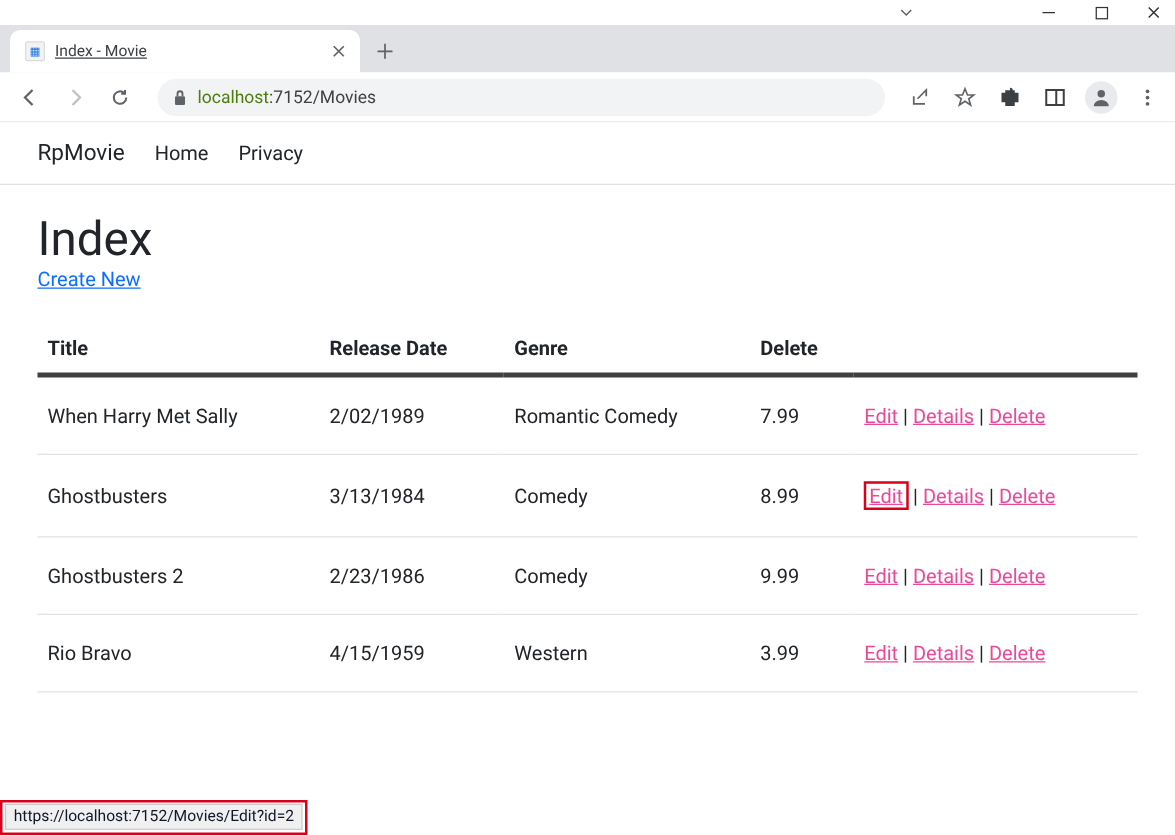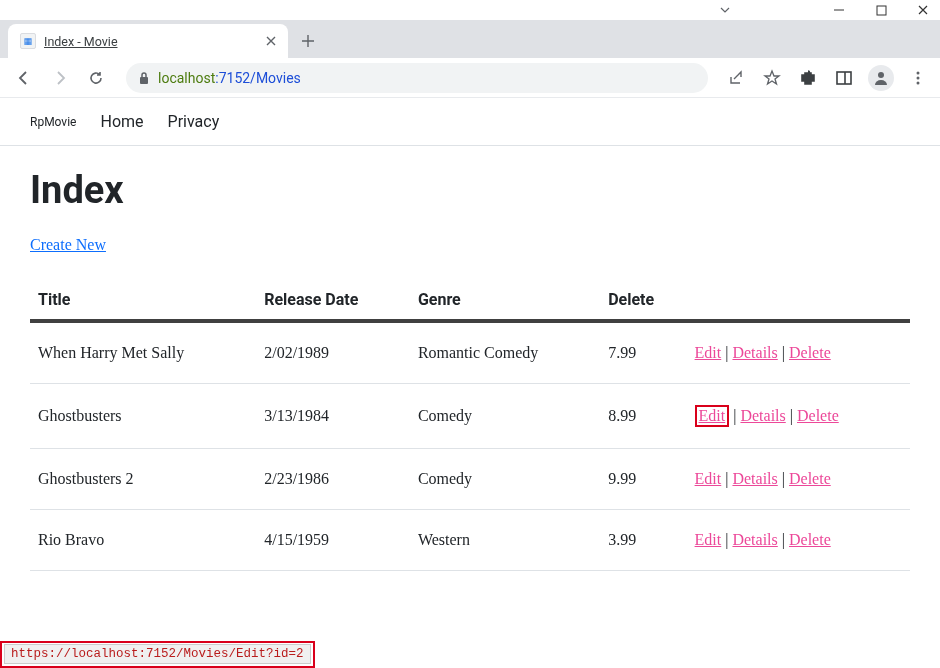--- a/index.html
+++ b/index.html
@@ -77,82 +77,80 @@
       display: flex;
       align-items: center;
       padding: 0 12px;
       gap: 8px;
       font-size: 14px;
       color: #202124;
       margin: 0 8px;
     }
     .lock-icon { color: #5f6368; font-size: 12px; }
     .url-host { color: #4d7c0f; }
-    .url-path { color: #1d4ed8; }
+    .url-path { color: #404040; }
     .toolbar-right { display: flex; align-items: center; gap: 12px; }
     .toolbar-icon { width: 24px; height: 24px; display: flex; align-items: center; justify-content: center; color: #5f6368; }
     .profile-icon { width: 26px; height: 26px; border-radius: 50%; background: #e8eaed; display: flex; align-items: center; justify-content: center; }
     .page {
       padding: 0;
       background: #fff;
       height: calc(668px - 20px - 38px - 40px - 24px);
       overflow: hidden;
     }
     .site-header {
       border-bottom: 1px solid #dee2e6;
       padding: 14px 30px;
       display: flex;
       align-items: center;
       gap: 24px;
       font-size: 17px;
     }
-    .brand { color: #212529; font-weight: 400; font-size: 12px; }
+    .brand { color: #212529; font-weight: 400; font-size: 18px; }
     .nav-link { color: #212529; font-size: 16px; }
     .content { padding: 22px 30px 10px 30px; }
-    h1 { font-size: 38px; font-weight: 700; margin-bottom: 24px; }
-    .create-link { color: #0d6efd; text-decoration: underline; font-size: 16px; font-family: Liberation Serif, serif; }
+    h1 { font-size: 38px; font-weight: 400; margin-bottom: 0; }
+    .create-link { color: #0d6efd; text-decoration: underline; font-size: 16px; }
     table {
       width: 100%;
       border-collapse: collapse;
       margin-top: 26px;
       font-size: 16px;
     }
     thead th {
       text-align: left;
       font-weight: 700;
       padding: 10px 8px;
       border-bottom: 4px solid #404040;
     }
     tbody td {
       padding: 21px 8px;
       border-bottom: 1px solid #dee2e6;
       vertical-align: middle;
-      font-family: Liberation Serif, serif;
     }
     .action-link { color: #ec4899; text-decoration: underline; }
     .action-sep { color: #212529; }
     .highlight-box { border: 2px solid #d9001b; padding: 0px 2px; display: inline-block; }
     .footer {
       border-top: 1px solid #dee2e6;
       padding: 14px 30px 0 30px;
       font-size: 15px;
       color: #6c757d;
       margin-top: 56px;
     }
     .footer a { color: #0d6efd; text-decoration: underline; }
     .status-bar {
       position: absolute;
       bottom: 0;
       left: 0;
       background: #f0f0f0;
       border: 1px solid #ccc;
       font-size: 12.5px;
       padding: 2px 6px;
-      color: #b91c1c;
-      font-family: Liberation Mono, monospace;
+      color: #0f172a;
     }
     .status-highlight { border: 2px solid #d9001b; position: absolute; bottom: 0; left: 0; padding: 1px 2px 2px 2px; }
     svg { display: block; }
   </style>
 </head>
 <body>
 
 <div class="window-chrome">
   <div class="window-btn chevron-btn">
     <svg width="12" height="12" viewBox="0 0 12 12">

